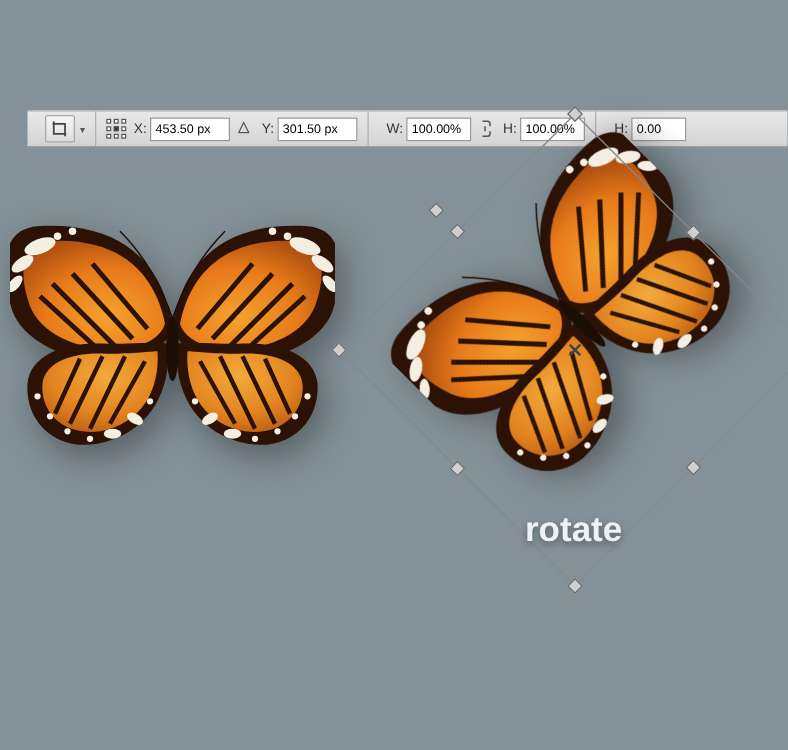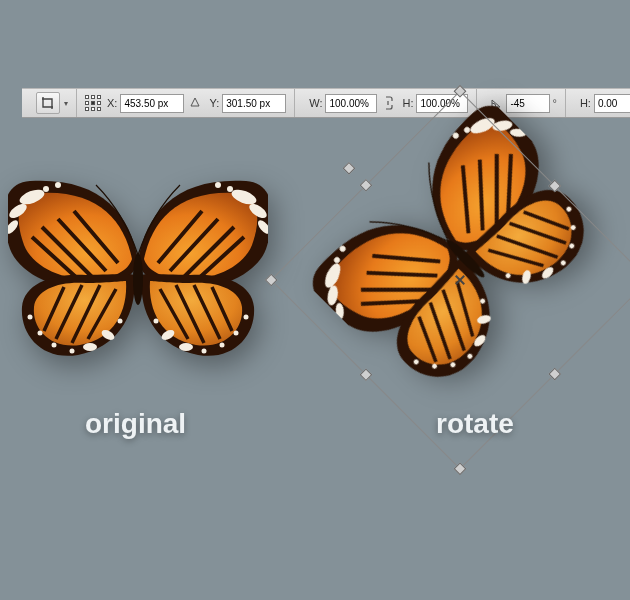--- a/index.html
+++ b/index.html
@@ -24,21 +24,21 @@
   .handle{position:absolute;width:7px;height:7px;background:#cfcfcf;border:1px solid #666}
   .h-tl{left:-4px;top:-4px}.h-t{left:calc(50% - 4px);top:-4px}.h-tr{right:-4px;top:-4px}
   .h-l{left:-4px;top:calc(50% - 4px)}.h-r{right:-4px;top:calc(50% - 4px)}
   .h-bl{left:-4px;bottom:-4px}.h-b{left:calc(50% - 4px);bottom:-4px}
   .h-dist{left:calc(50% - 4px);top:-28px}
   .center-mark{position:absolute;left:calc(50% - 6px);top:calc(50% - 6px);width:12px;height:12px}
   .center-mark::before,.center-mark::after{content:"";position:absolute;background:#444}
   .center-mark::before{left:5px;top:0;width:2px;height:12px}
   .center-mark::after{top:5px;left:0;height:2px;width:12px}
   .label{position:absolute;font-size:28px;font-weight:600;color:#eef2f4;text-shadow:0 2px 6px rgba(0,0,0,0.35)}
-  .l1{left:85px;top:290px}.l2{left:436px;top:290px}
+  .l1{left:85px;top:290px}.l2{left:420px;top:290px}
   .wing-top{fill:url(#grad-top)}.wing-bot{fill:url(#grad-bot)}
   .wing-edge{fill:#2b1205}.spot{fill:#f5eee2}
 </style>
 </head>
 <body>
 
 <div class="toolbar">
   <div class="section">
     <div class="icon-btn">
       <svg width="14" height="14" viewBox="0 0 14 14">
@@ -76,30 +76,20 @@
     <input class="num-input sm" value="100.00%" style="">
     <span class="lbl link-icon">
       <svg width="10" height="14" viewBox="0 0 10 14">
           <path d="M3 1h4a2 2 0 0 1 2 2v2M3 13h4a2 2 0 0 0 2-2V9M5 5v4" stroke="#555" fill="none" stroke-width="1.2"></path>
         </svg>
     </span>
     <span class="lbl">H:</span>
     <input class="num-input sm" value="100.00%" style="">
   </div>
 
-  <div class="section">
-    <span class="lbl">
-      <svg width="12" height="12" viewBox="0 0 12 12">
-          <path d="M1 11 L1 4 L9 11 Z" fill="none" stroke="#555"></path>
-          <path d="M1 7 A4 4 0 0 1 5 11" fill="none" stroke="#555"></path>
-        </svg>
-    </span>
-    <input class="num-input xs" value="-45" style="">
-    <span class="unit">°</span>
-  </div>
 
   <div class="section" style="border-right:none">
     <span class="lbl">H:</span>
     <input class="num-input xs" value="0.00" style="">
 
   </div>
 </div>
 
 <div class="canvas">
 
@@ -158,15 +148,14 @@
     <div class="handle h-t"></div>
     <div class="handle h-tr"></div>
     <div class="handle h-l"></div>
     <div class="handle h-r"></div>
     <div class="handle h-bl"></div>
     <div class="handle h-b"></div>
 
     <div class="center-mark"></div>
   </div>
 
-  <div class="label l1">original</div>
   <div class="label l2">rotate</div>
 </div>
 
 </body></html>

